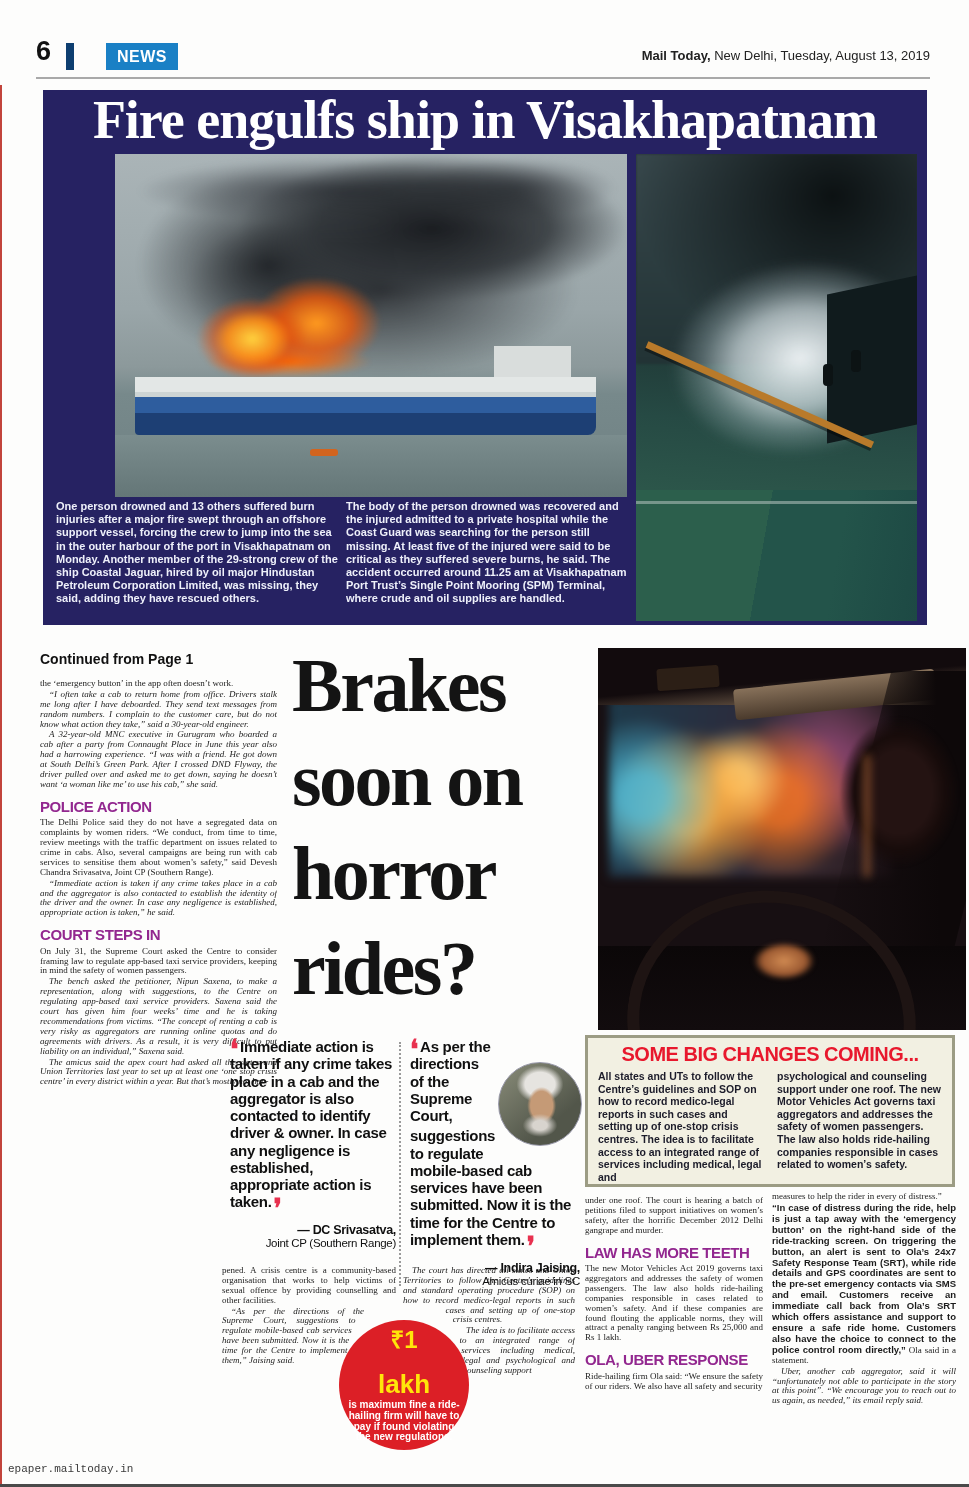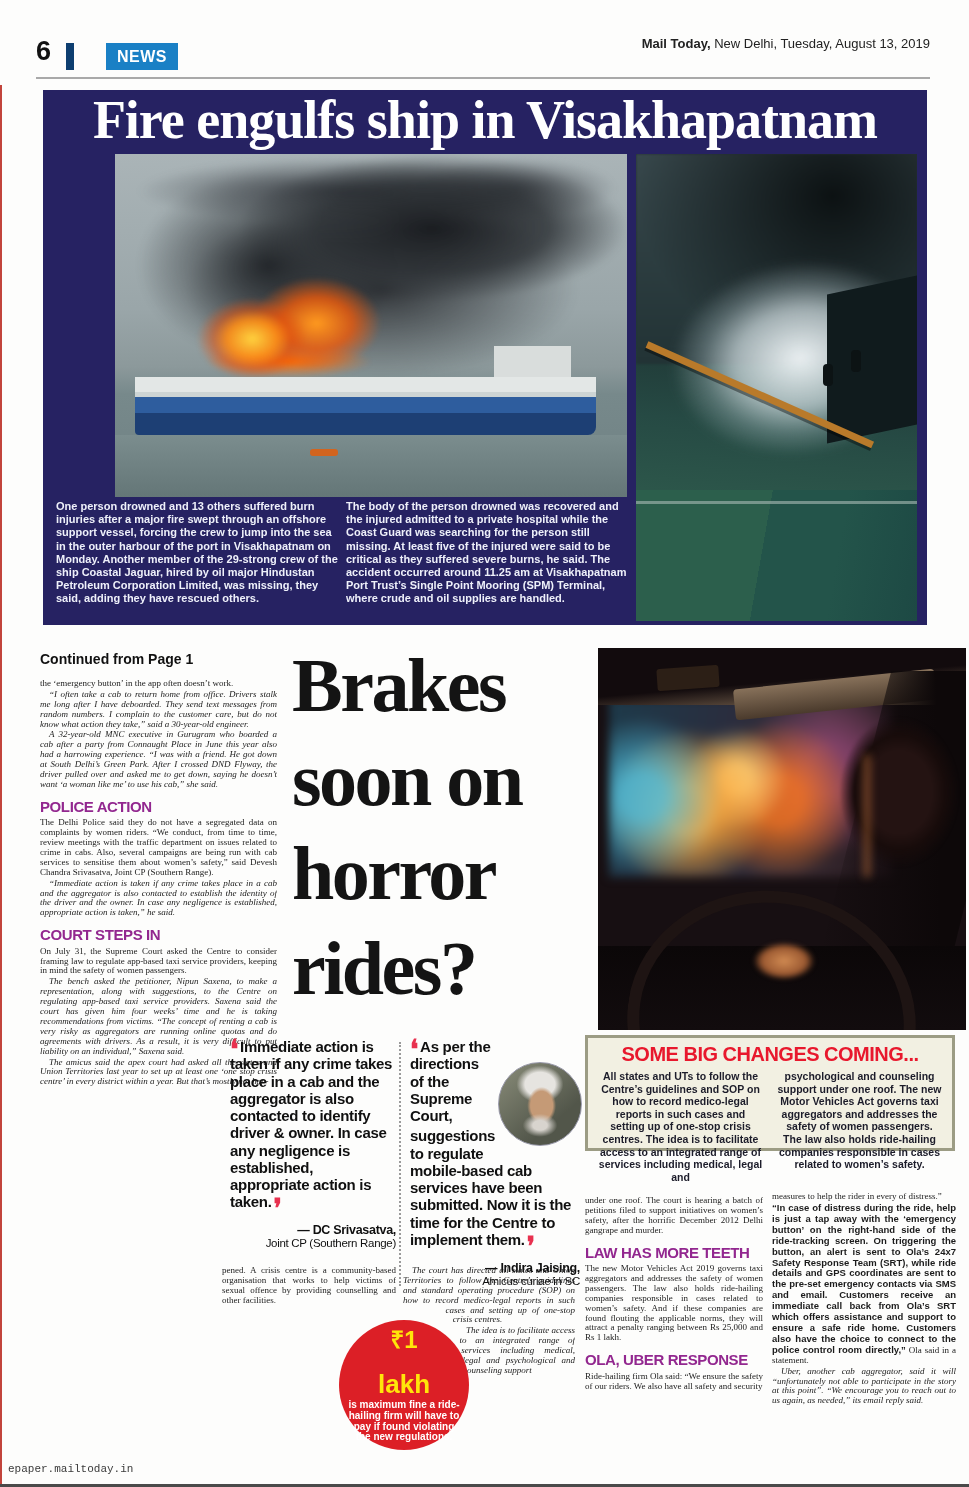--- a/index.html
+++ b/index.html
@@ -7,21 +7,21 @@
         font-family:"Liberation Serif",serif;color:#1c1c1c;}
   .abs{position:absolute;}
 
   
   .edge-left{left:0;top:85px;width:2px;height:1400px;background:#c2443c;}
   .pagenum{left:36px;top:36px;font:bold 27px "Liberation Sans",sans-serif;color:#111;}
   .news-badge{left:66px;top:43px;height:27px;display:flex;align-items:stretch;gap:32px;}
   .news-accent{width:8px;background:#0d3e70;}
   .news-body{background:#1a80c5;color:#fff;font:bold 16px/27px "Liberation Sans",sans-serif;
              padding:0 11px;letter-spacing:.5px;}
-  .masthead{right:39px;top:36px;font:13px "Liberation Sans",sans-serif;color:#222;}
+  .masthead{right:39px;top:48px;font:13px "Liberation Sans",sans-serif;color:#222;}
   .masthead .b{font-weight:bold;}
   .header-rule{left:36px;top:77px;width:894px;height:2px;background:#a9a9a9;}
 
   
   .fire-box{left:43px;top:90px;width:884px;height:535px;background:#262262;}
   .fire-headline{position:absolute;left:0;top:0;width:100%;text-align:center;color:#fff;
      font:bold 54px/60px "Liberation Serif",serif;letter-spacing:-1px;}
   .photo{position:absolute;overflow:hidden;}
   .photo-ship{left:72px;top:64px;width:512px;height:343px;
      background:linear-gradient(#aab4b7 0%,#9aa6a9 45%,#8c999b 62%,#77898b 70%,#6f8183 100%);}
@@ -116,26 +116,26 @@
   .attrib .role{display:block;font-weight:normal;font-size:11.5px;}
   .vdots{left:399px;top:1042px;height:244px;border-left:2px dotted #9a9a9a;width:0;}
   .jaising{float:right;width:82px;height:82px;border-radius:50%;shape-outside:circle(50%);
      margin:24px -2px 6px 8px;border:1px solid #99a;background:
      radial-gradient(ellipse 24px 16px at 50% 76%,#d8d4ce 30%,transparent 72%),
      radial-gradient(ellipse 20px 26px at 52% 52%,#c59a76 55%,rgba(197,154,118,0) 72%),
      radial-gradient(ellipse 30px 24px at 50% 26%,#e6e4e0 50%,rgba(228,226,222,0) 78%),
      linear-gradient(140deg,#8a8d7a,#52564a 70%);}
 
   
-  .changes-box{left:585px;top:1035px;width:370px;height:116px;background:#f2f0e2;
+  .changes-box{left:585px;top:1035px;width:370px;height:152px;background:#f2f0e2;
      border:3px solid #9c9c84;box-sizing:border-box;padding:4px 10px 16px;}
   .changes-title{text-align:center;color:#e8182d;font:bold 20px "Liberation Sans",sans-serif;
      letter-spacing:-.5px;margin:1px 0 4px;}
   .changes-cols{display:flex;gap:14px;}
-  .changes-cols div{flex:1;font:bold 10.5px/1.2 "Liberation Sans",sans-serif;color:#1c1c2a;text-align:center;}
+  .changes-cols div{flex:1;font:bold 10.5px/1.2 "Liberation Sans",sans-serif;color:#1c1c2a;text-align:left;}
 
   
   .fine-badge{left:339px;top:1320px;width:130px;height:130px;border-radius:50%;background:#dc1f26;
      text-align:center;z-index:5;box-sizing:border-box;padding-top:8px;}
   .fine-amount{font:bold 24px/1 "Liberation Sans",sans-serif;color:#ffe50a;}
   .fine-unit{font:bold 26px/1 "Liberation Sans",sans-serif;color:#ffe50a;margin-top:19px;}
   .fine-text{font:bold 10px/1.08 "Liberation Sans",sans-serif;color:#fff;margin:3px 8px 0;}
   .spacer-r{float:right;width:56px;height:132px;margin-top:50px;shape-outside:inset(50px 0 0 6px round 50%);}
   .spacer-l{float:left;width:68px;height:136px;margin-top:46px;shape-outside:inset(46px 8px 0 0 round 50%);}
 
@@ -240,20 +240,21 @@
     <div class="changes-title">SOME BIG CHANGES COMING...</div>
     <div class="changes-cols">
       <div>All states and UTs to follow the Centre’s guidelines and SOP on how to record medico-legal reports in such cases and setting up of one-stop crisis centres. The idea is to facilitate access to an integrated range of services including medical, legal and</div>
       <div>psychological and counseling support under one roof. The new Motor Vehicles Act governs taxi aggregators and addresses the safety of women passengers. The law also holds ride-hailing companies responsible in cases related to women’s safety.</div>
     </div>
   </div>
 
   <div class="abs newscol col2">
     <div class="spacer-r"></div>
     <p>pened. A crisis centre is a community-based organisation that works to help victims of sexual offence by providing counselling and other facilities.</p>
+    <p class="ind">“As per the directions of the Supreme Court, suggestions to regulate mobile-based cab services have been submitted. Now it is the time for the Centre to implement them,” Jaising said.</p>
   </div>
 
   <div class="abs newscol col3">
     <div class="spacer-l"></div>
     <p class="ind">The court has directed all states and Union Territories to follow the Centre’s guidelines and standard operating procedure (SOP) on how to record medico-legal reports in such cases and setting up of one-stop crisis centres.</p>
     <p class="ind">The idea is to facilitate access to an integrated range of services including medical, legal and psychological and counseling support</p>
   </div>
 
   <div class="abs newscol col4">
     <p>under one roof. The court is hearing a batch of petitions filed to support initiatives on women’s safety, after the horrific December 2012 Delhi gangrape and murder.</p>

